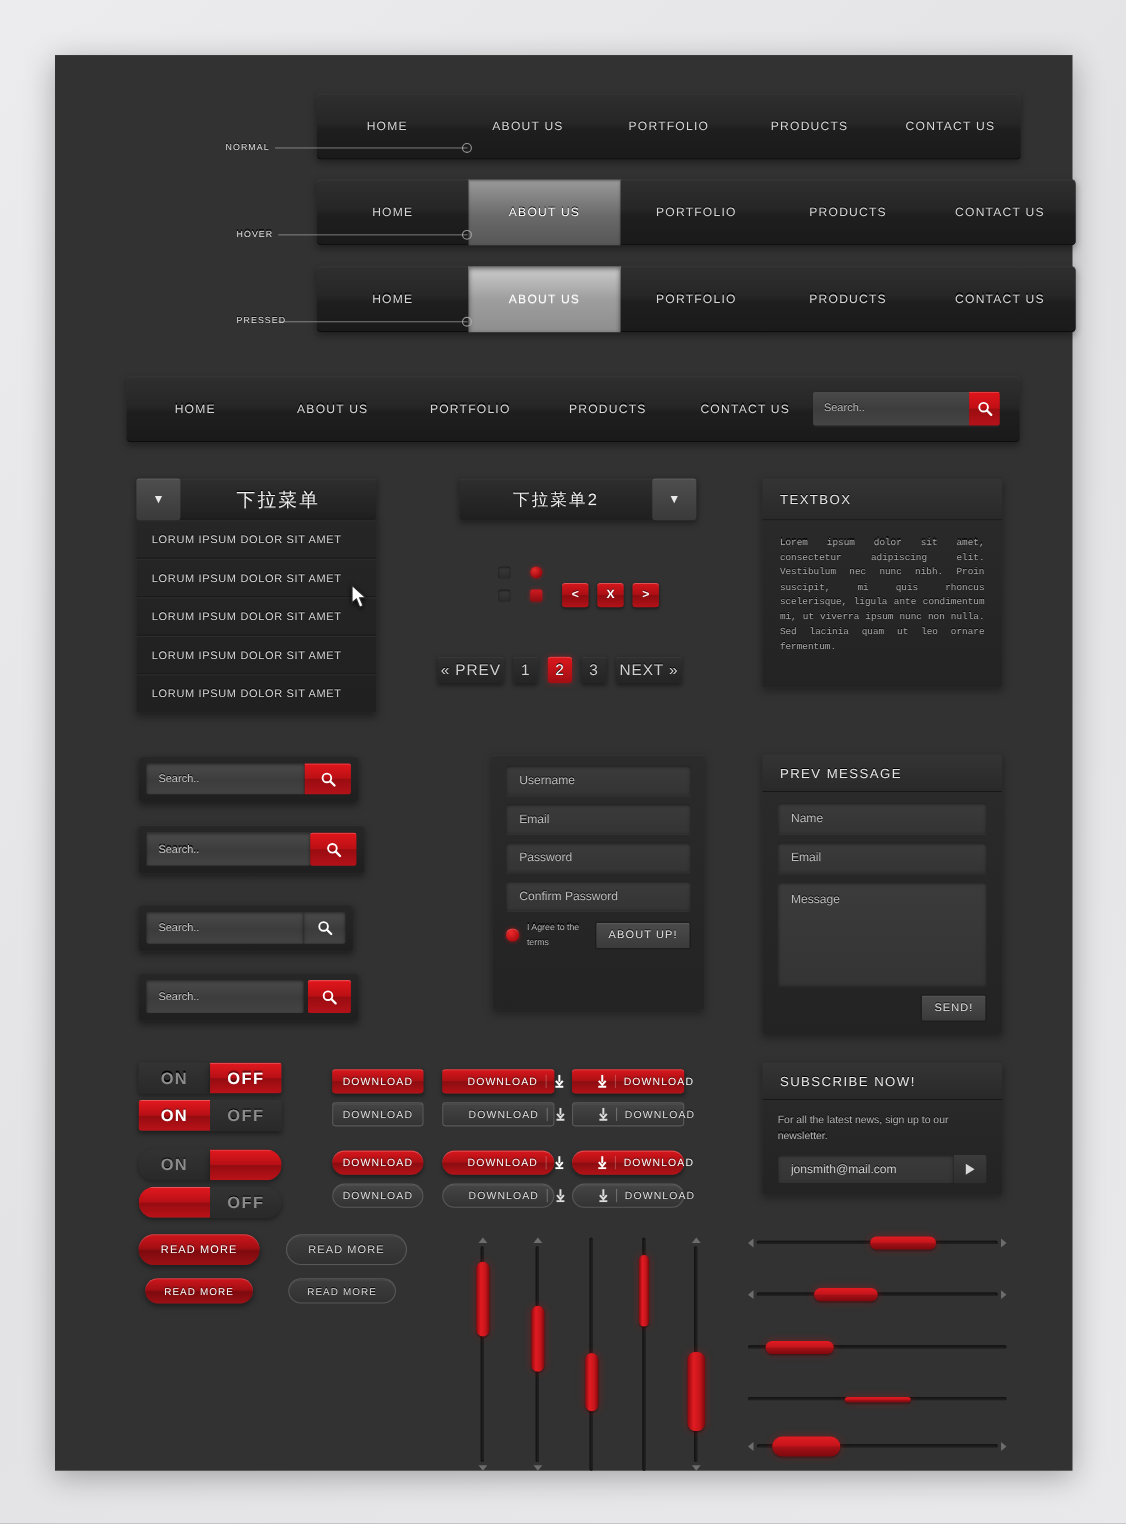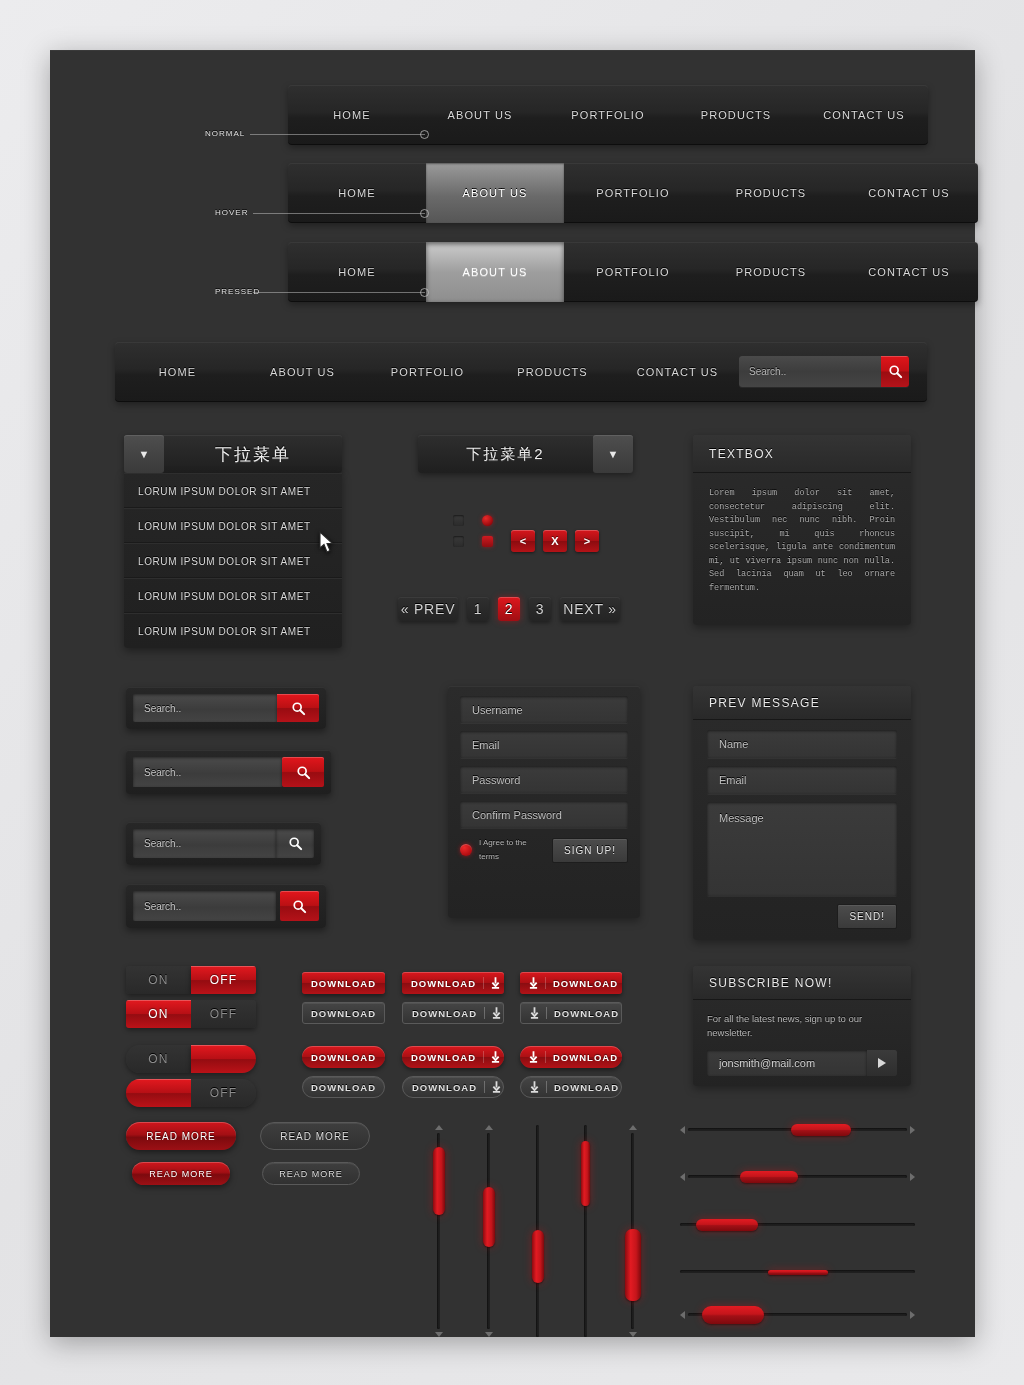--- a/index.html
+++ b/index.html
@@ -254,21 +254,21 @@
     box-shadow:0 1px 0 rgba(255,255,255,.22) inset;
   }
   .go-flat { background:transparent; }
 
   svg.ic { display:block; }
 
   
   .tg { position:absolute; display:flex; height:28px; }
   .tg .half {
     width:65px; display:flex; align-items:center; justify-content:center;
-    font-size:12px; letter-spacing:1.2px; font-weight:normal;
+    font-size:15px; letter-spacing:1.2px; font-weight:bold;
     cursor:pointer;
   }
   .tg .off-state {
     color:#8c8c8c;
     background: linear-gradient(180deg,#333 0%,#292929 100%);
     text-shadow:0 -1px 0 #000;
   }
   .tg .on-red {
     color:#fff;
     background: linear-gradient(180deg,#e3191f 0%,#b60f15 50%,#940c11 52%,#bb1218 100%);
@@ -276,23 +276,23 @@
     text-shadow:0 -1px 1px rgba(0,0,0,.5);
   }
   .tg.sq { border-radius:3px; overflow:hidden; box-shadow:0 2px 5px rgba(0,0,0,.4); }
   .tg.rnd { border-radius:15px; overflow:hidden; box-shadow:0 2px 5px rgba(0,0,0,.4); }
 
   
   .dl {
     position:absolute; height:22px;
     display:flex; align-items:center;
     border-radius:3px;
-    font-size:9.5px; letter-spacing:1px; font-weight:bold;
-    cursor:pointer;
-    padding:0 9px;
+    font-size:9.5px; letter-spacing:1px; font-weight:normal;
+    cursor:pointer;
+    padding:0 23px;
   }
   .dl.red {
     background: linear-gradient(180deg,#d9171d 0%,#ac1014 48%,#8b0d11 52%,#b31217 100%);
     color:#fff;
     text-shadow:0 -1px 1px rgba(0,0,0,.55);
     box-shadow:0 1px 0 rgba(255,255,255,.22) inset, 0 2px 4px rgba(0,0,0,.45);
   }
   .dl.grey {
     background: linear-gradient(180deg,#454545 0%,#333 100%);
     color:#e0e0e0;
@@ -524,21 +524,21 @@
 
   <div class="panel" style="left:398px; top:636px; width:192px; height:232px;">
     <div class="panel-body" style="padding:10px 12px;">
       <input class="field" style="height: 27px;" placeholder="Username">
       <input class="field" style="height: 27px;" placeholder="Email">
       <input class="field" type="password" style="height: 27px;" placeholder="Password">
       <input class="field" type="password" style="height: 27px;" placeholder="Confirm Password">
       <div style="display:flex; align-items:center; gap:7px; margin-top:4px;">
         <span class="cbox-red"></span>
         <span class="smalltext" style="font-size:8px; flex:1;">I Agree to the terms</span>
-        <button class="gbtn">SIGN UP!</button>
+        <button class="gbtn">ABOUT UP!</button>
       </div>
     </div>
   </div>
 
   <div class="panel" style="left:643px; top:636px; width:218px; height:254px;">
     <div class="panel-head" style="height:34px;line-height:34px;">PREV MESSAGE</div>
     <div class="panel-body" style="padding:10px 14px;">
       <input class="field" style="height: 28px;" placeholder="Name">
       <input class="field" style="height: 28px;" placeholder="Email">
       <textarea class="field" style="height: 94px;" placeholder="Message"></textarea>

